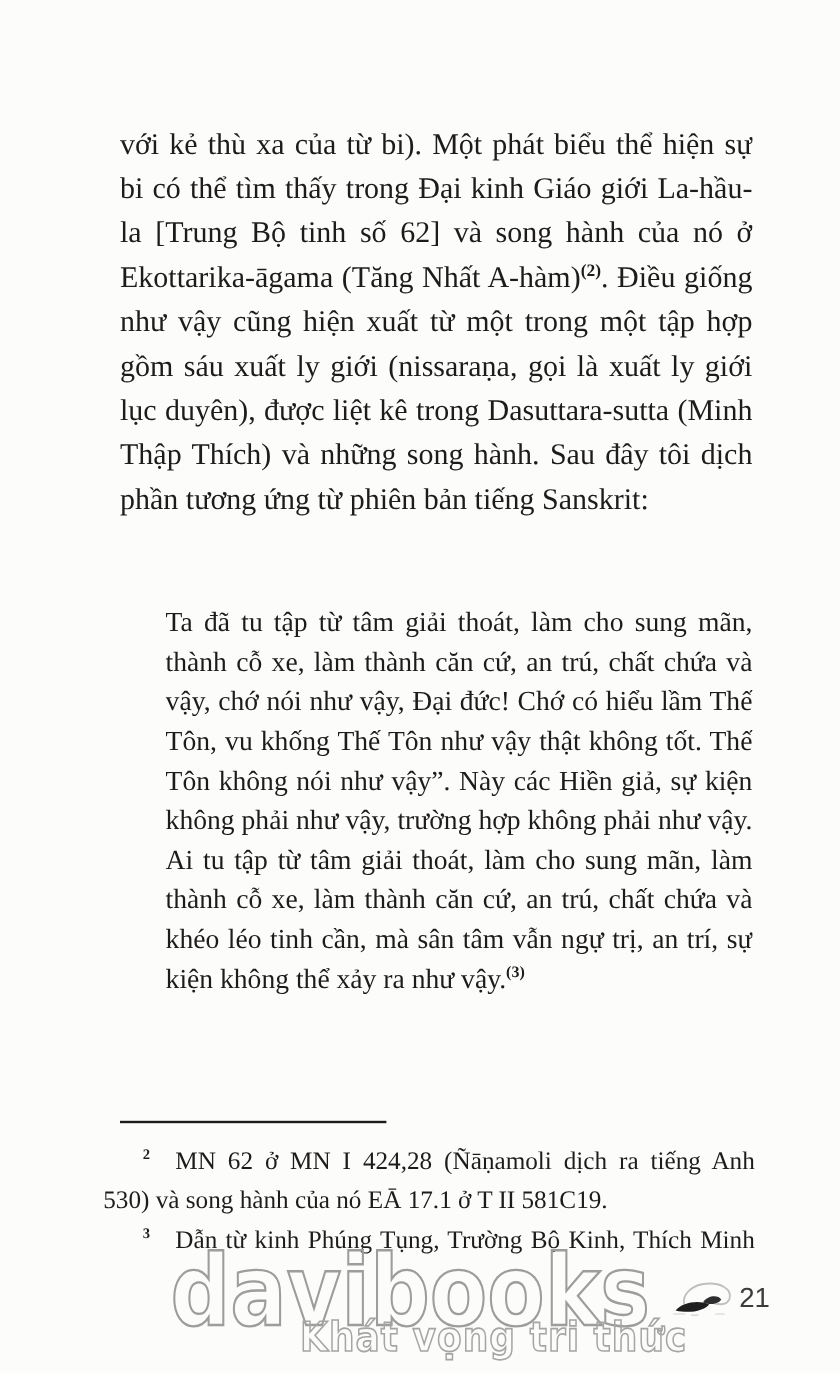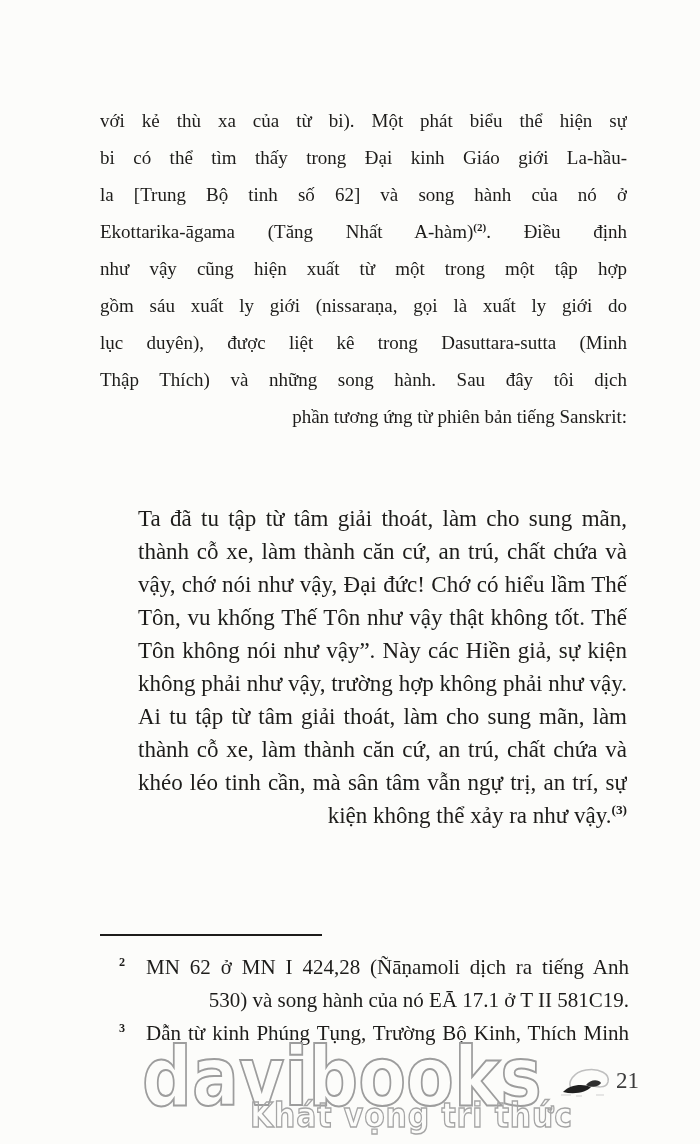--- a/index.html
+++ b/index.html
@@ -13,31 +13,31 @@
   }
   
   .tline{
     text-align:justify;
     height:var(--lh);
     line-height:var(--lh);
     overflow:hidden;
     white-space:normal;
   }
   .tline::after{content:"";display:inline-block;width:100%;height:0;}
-  .tline.nojust{text-align:right;}
+  .tline.nojust{text-align:left;}
   .tline.nojust::after{content:none;}
 
   .it{}
   .sup{font-size:58%;vertical-align:super;font-weight:700;line-height:0;}
   .bd{font-weight:700;}
 
   
   .para{
     position:absolute;left:100px;top:102px;width:527px;
-    --lh:37px;font-size:19px;
+    --lh:37px;font-size:25px;
   }
   .quote{
     position:absolute;left:138px;top:502px;width:489px;
     --lh:33px;font-size:23px;
   }
   .fnsep{
     position:absolute;left:100px;top:934px;width:222px;height:0;
     border-top:2px solid #1d1c1a;
   }
   .fns{
@@ -61,34 +61,34 @@
     font-weight:700;font-size:34px;line-height:1;
     color:transparent;-webkit-text-stroke:1.4px #a5a5a5;
     transform:scaleX(0.88);transform-origin:left top;
     letter-spacing:1px;
   }
 
   
   .logo-sketch{position:absolute;left:556px;top:1062px;width:60px;height:40px;}
   .pagenum{
     position:absolute;left:616px;top:1068px;
-    font-family:Liberation Serif, serif;
+    font-family:Liberation Sans, sans-serif;
     font-size:23px;color:#3c3c3c;
   }
 </style>
 </head>
 <body>
 
 <div class="page">
 
   <div class="para">
       <div class="tline"><span>với kẻ thù xa của từ bi). Một phát biểu thể hiện sự</span></div>
       <div class="tline"><span>bi có thể tìm thấy trong </span><span class="it">Đại kinh Giáo giới La-hầu-</span></div>
       <div class="tline"><span class="it">la</span><span> [</span><span class="it">Trung Bộ tinh</span><span> số 62] và song hành của nó ở</span></div>
-      <div class="tline"><span class="it">Ekottarika-āgama (Tăng Nhất A-hàm)</span><span class="sup bd">(2)</span><span>. Điều định</span></div>
+      <div class="tline"><span class="it">Ekottarika-āgama (Tăng Nhất A-hàm)</span><span class="sup bd">(2)</span><span>. Điều giống</span></div>
       <div class="tline"><span>như vậy cũng hiện xuất từ một trong một tập hợp</span></div>
       <div class="tline"><span>gồm sáu xuất ly giới (</span><span class="it">nissaraṇa</span><span>, gọi là xuất ly giới do</span></div>
       <div class="tline"><span>lục duyên), được liệt kê trong </span><span class="it">Dasuttara-sutta (Minh</span></div>
       <div class="tline"><span class="it">Thập Thích)</span><span> và những song hành. Sau đây tôi dịch</span></div>
       <div class="tline nojust"><span>phần tương ứng từ phiên bản tiếng Sanskrit:</span></div>
     </div>
 
   <div class="quote">
       <div class="tline"><span>Ta đã tu tập từ tâm giải thoát, làm cho sung mãn, làm</span></div>
       <div class="tline"><span>thành cỗ xe, làm thành căn cứ, an trú, chất chứa và</span></div>

